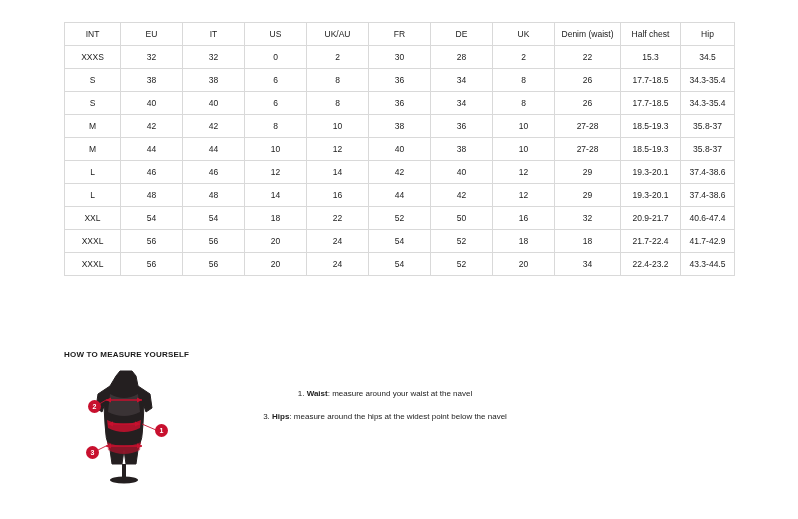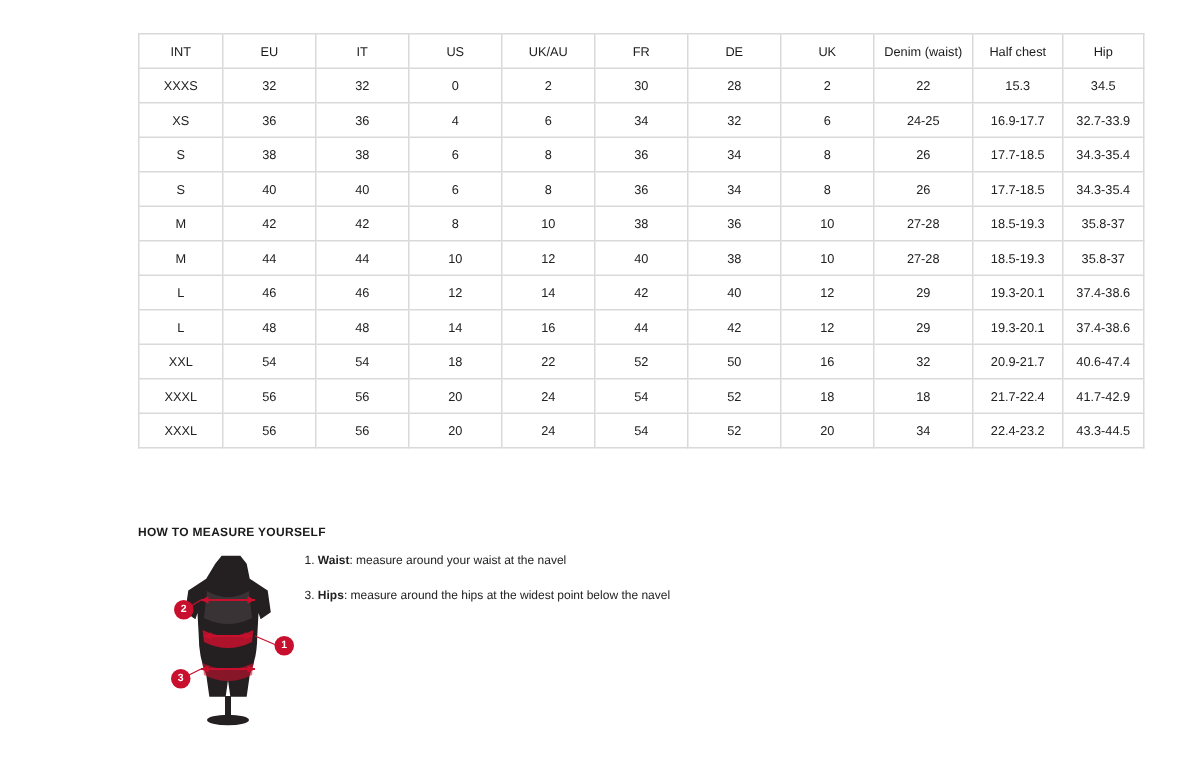--- a/index.html
+++ b/index.html
@@ -12,21 +12,20 @@
     height: 519px;
     font-family: "Liberation Sans", sans-serif;
     color: #1a1a1a;
     position: relative;
     overflow: hidden;
   }
   .page {
     width: 678px;
     height: 519px;
     position: relative;
-    margin-left: 28px;
   }
 
   
   .table-wrap {
     position: absolute;
     left: 64px;
     top: 22px;
     width: 670px;
   }
   table.size-table {
@@ -70,22 +69,23 @@
     left: 64px;
     top: 350px;
     font-size: 8px;
     font-weight: bold;
     letter-spacing: 0.2px;
     color: #1a1a1a;
   }
   .measure-body {
     position: absolute;
     left: 175px;
-    top: 368px;
+    top: 388px;
     width: 420px;
+    text-align: center;
   }
   .measure-body .line {
     font-size: 8px;
     color: #222222;
     margin-bottom: 12px;
     line-height: 11px;
   }
   .measure-body .line b {
     font-weight: bold;
   }
@@ -159,33 +159,20 @@
           <td>0</td>
           <td>2</td>
           <td>30</td>
           <td>28</td>
           <td>2</td>
           <td>22</td>
           <td>15.3</td>
           <td>34.5</td>
         </tr>
         <tr>
-          <td>XS</td>
-          <td>36</td>
-          <td>36</td>
-          <td>4</td>
-          <td>6</td>
-          <td>34</td>
-          <td>32</td>
-          <td>6</td>
-          <td>24-25</td>
-          <td>16.9-17.7</td>
-          <td>32.7-33.9</td>
-        </tr>
-        <tr>
           <td>S</td>
           <td>38</td>
           <td>38</td>
           <td>6</td>
           <td>8</td>
           <td>36</td>
           <td>34</td>
           <td>8</td>
           <td>26</td>
           <td>17.7-18.5</td>

